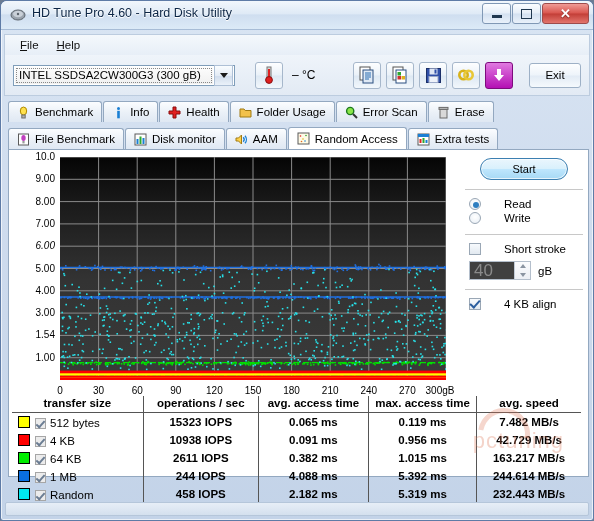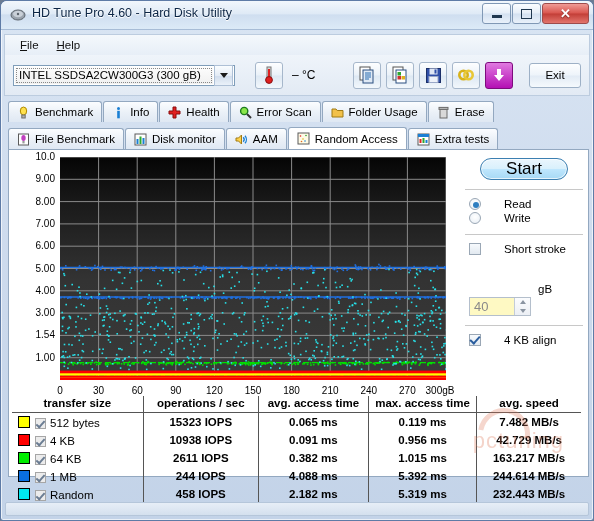--- a/index.html
+++ b/index.html
@@ -156,21 +156,21 @@
     transform:translateX(-50%);white-space:nowrap;
   }
   
   .ctrl{
     position:absolute;left:452px;top:8px;width:126px;
   }
   .start-btn{
     width:88px;height:22px;margin:0 auto;box-sizing:border-box;
     border:1px solid #3c7fb1;border-radius:11px;
     background:linear-gradient(to bottom,#eaf6fd 0%,#d9f0fc 48%,#bee6fd 52%,#a7d9f5 100%);
-    font-size:17px;color:#000;
+    font-size:11px;color:#000;
     display:flex;align-items:center;justify-content:center;
     box-shadow:inset 0 0 0 1px rgba(255,255,255,.7);
   }
   .sep{height:1px;background:#c8c8c8;margin:9px 4px 7px 4px;}
   .radio-row,.check-row{
     display:flex;align-items:center;gap:23px;font-size:11.5px;color:#000;
     padding:1px 0 1px 8px;
   }
   .radio{
     width:12px;height:12px;border-radius:50%;box-sizing:border-box;
@@ -188,23 +188,23 @@
     position:relative;flex:0 0 12px;
   }
   .cbox.on::after{
     content:"";position:absolute;left:2px;top:-1px;
     width:4px;height:8px;border:solid #2a5d9e;border-width:0 2px 2px 0;
     transform:rotate(42deg);
   }
   .spin-row{display:flex;align-items:center;gap:7px;padding-left:8px;margin-top:5px;}
   .spin{
     width:62px;height:19px;box-sizing:border-box;
-    border:1px solid #b4bfcc;background:#fef9c3;
-    display:flex;align-items:center;font-size:13px;color:#8a8a8a;
-    padding-left:4px;position:relative;margin-top:36px;
+    border:1px solid #b4bfcc;background:#404040;
+    display:flex;align-items:center;font-size:17px;color:#8a8a8a;
+    padding-left:4px;position:relative;
   }
   .spin .btns{
     position:absolute;right:0;top:0;width:15px;height:17px;
     border-left:1px solid #c3ccd8;
     background:linear-gradient(to bottom,#fbfcfe,#eceff4);
     display:flex;flex-direction:column;
   }
   .spin .btns span{
     flex:1;display:flex;align-items:center;justify-content:center;
   }
@@ -376,33 +376,33 @@
         <span class="ic">
           <svg width="13" height="13" viewBox="0 0 13 13">
               <path d="M5 1h3v4h4v3H8v4H5V8H1V5h4z" fill="#e02020" stroke="#8a0d0d"></path>
             </svg>
         </span>
         <span>Health</span>
       </div>
       <div class="tab">
         <span class="ic">
           <svg width="13" height="13" viewBox="0 0 13 13">
+              <path d="M1 3h4l1.2 1.5H12V11H1z" fill="#f2c14a" stroke="#a07a12"></path>
+            </svg>
+        </span>
+        <span>Folder Usage</span>
+      </div>
+      <div class="tab">
+        <span class="ic">
+          <svg width="13" height="13" viewBox="0 0 13 13">
               <circle cx="5.2" cy="5" r="3.6" fill="#8ae64a" stroke="#1d7a1d" stroke-width="1.4"></circle>
               <path d="M8 8l4 4" stroke="#333" stroke-width="2"></path>
             </svg>
         </span>
         <span>Error Scan</span>
-      </div>
-      <div class="tab">
-        <span class="ic">
-          <svg width="13" height="13" viewBox="0 0 13 13">
-              <path d="M1 3h4l1.2 1.5H12V11H1z" fill="#f2c14a" stroke="#a07a12"></path>
-            </svg>
-        </span>
-        <span>Folder Usage</span>
       </div>
       <div class="tab">
         <span class="ic">
           <svg width="13" height="13" viewBox="0 0 13 13">
               <rect x="3" y="3" width="7" height="9" fill="#d9d9d9" stroke="#6a6a6a"></rect>
               <rect x="2" y="1.4" width="9" height="2" fill="#bdbdbd" stroke="#6a6a6a"></rect>
             </svg>
         </span>
         <span>Erase</span>
       </div>
@@ -2494,21 +2494,21 @@
             <rect x="0" y="220.8" width="386" height="3" fill="#ffff00"></rect>
             <rect x="0" y="221.0" width="386" height="2" fill="#ff0000"></rect>
           </svg>
       </div>
       <div id="yticks">
           <div class="ylab" style="top: 195.7px;">1.00</div>
           <div class="ylab" style="top: 173.4px;">1.54</div>
           <div class="ylab" style="top: 151.1px;">3.00</div>
           <div class="ylab" style="top: 128.8px;">4.00</div>
           <div class="ylab" style="top: 106.5px;">5.00</div>
-          <div class="ylab" style="top: 84.2px;">6.00</div>
+          <div class="ylab" style="top: 84.2px; font-style: italic;">6.00</div>
           <div class="ylab" style="top: 61.9px;">7.00</div>
           <div class="ylab" style="top: 39.6px;">8.00</div>
           <div class="ylab" style="top: 17.3px;">9.00</div>
           <div class="ylab" style="top: -5px;">10.0</div>
         </div>
       <div id="xticks">
           <div class="xlab" style="left: 0px;">0</div>
           <div class="xlab" style="left: 38.6px; text-align: center;">30</div>
           <div class="xlab" style="left: 77.2px;">60</div>
           <div class="xlab" style="left: 115.8px;">90</div>

